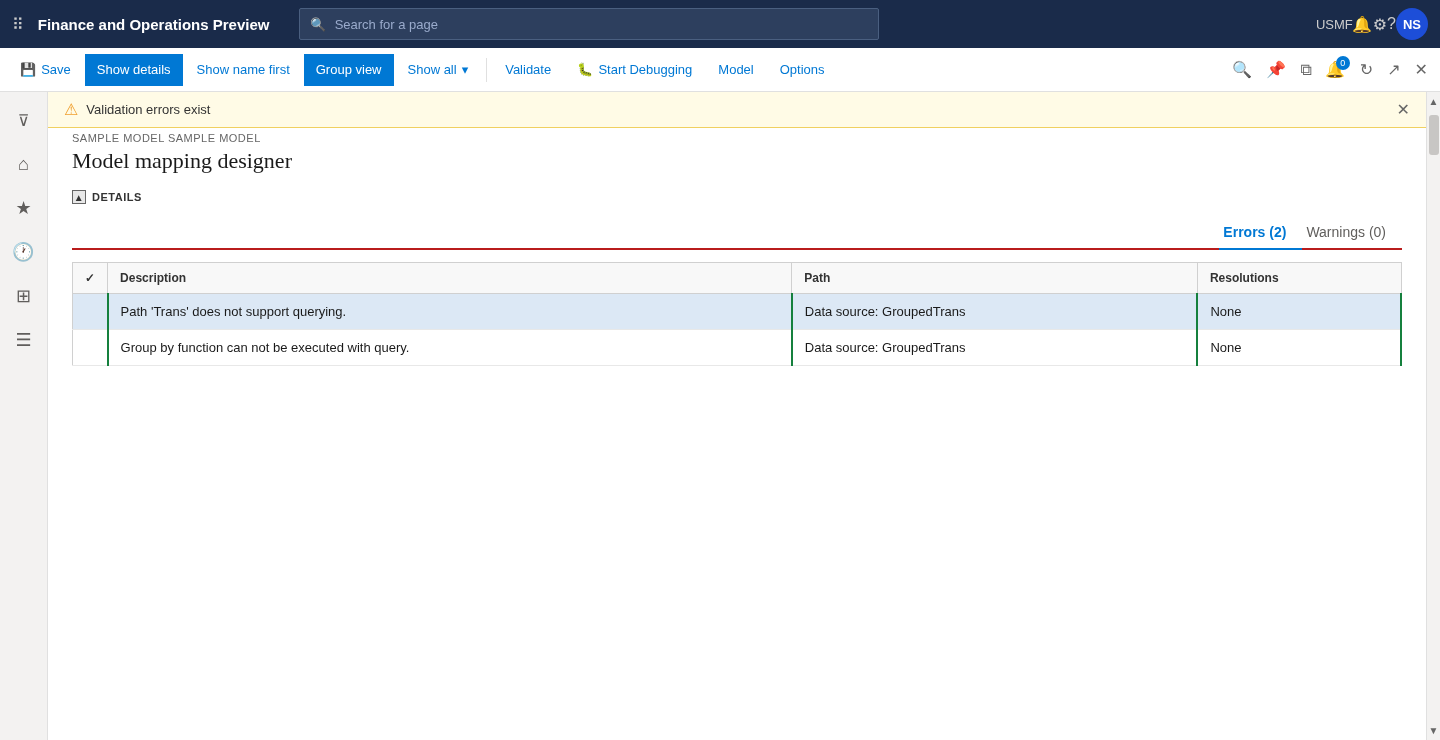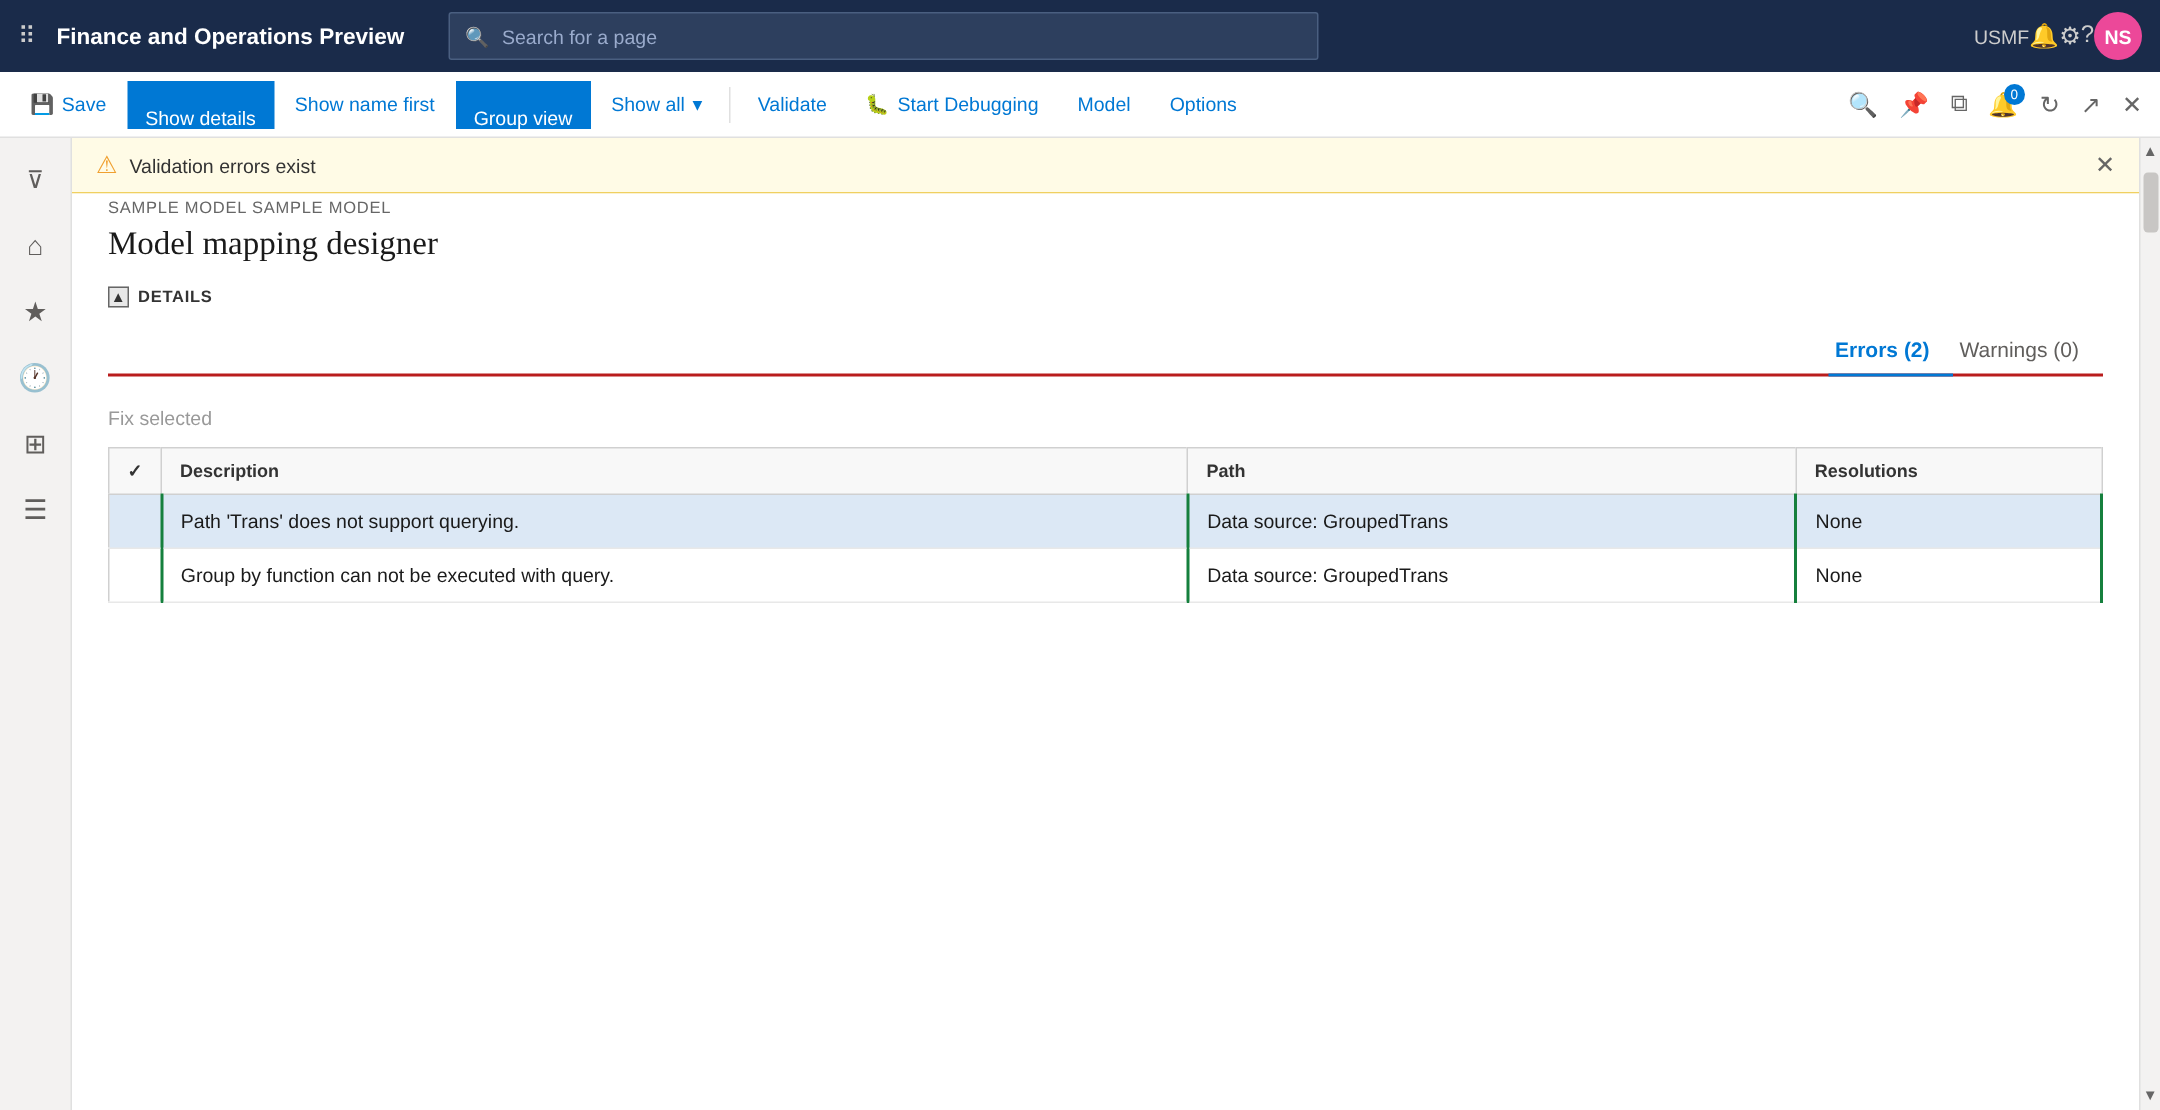--- a/index.html
+++ b/index.html
@@ -41,21 +41,21 @@
     .top-nav-right {
       margin-left: auto;
       display: flex;
       align-items: center;
       color: #ccc;
     }
     .top-nav-right .env-label { color: #ccc; font-size: 13px; }
     .top-nav-right .icon-btn { cursor: pointer; font-size: 16px; color: #ccc; }
     .avatar {
       width: 32px; height: 32px; border-radius: 50%;
-      background: #ec4899; color: #fff; display: flex; align-items: center; justify-content: center;
+      background: #1d4ed8; color: #fff; display: flex; align-items: center; justify-content: center;
       font-size: 13px; font-weight: 600; cursor: pointer;
     }
 
     
     .toolbar {
       background: #fff;
       height: 44px;
       display: flex;
       align-items: center;
       padding: 0 8px;
@@ -77,21 +77,20 @@
     }
     .toolbar-btn.save {
       background: transparent;
       color: #0078d4;
       border: none;
     }
     .toolbar-btn.active {
       background: #0078d4;
       color: #fff;
       font-weight: 500;
-      align-items: flex-end;
     }
     .toolbar-btn.show-all {
       color: #0078d4;
       border: none;
       justify-content: flex-end;
     }
     .toolbar-separator { width: 1px; height: 24px; background: #e0e0e0; margin: 0 4px; }
     .toolbar-right { margin-left: auto; display: flex; align-items: center; gap: 6px; }
     .toolbar-icon-btn { background: transparent; border: none; cursor: pointer; color: #666; font-size: 16px; padding: 4px; }
 
@@ -298,23 +297,20 @@
 
           <div class="tabs">
             <div class="tab active">
               <span>Errors (2)</span>
             </div>
             <div class="tab">
               <span>Warnings (0)</span>
             </div>
           </div>
 
-          <div class="fix-selected">
-            <span>Fix selected</span>
-          </div>
 
           <table class="error-table">
             <thead>
               <tr>
                 <th class="check-col">✓</th>
                 <th>Description</th>
                 <th>Path</th>
                 <th>Resolutions</th>
               </tr>
             </thead>

